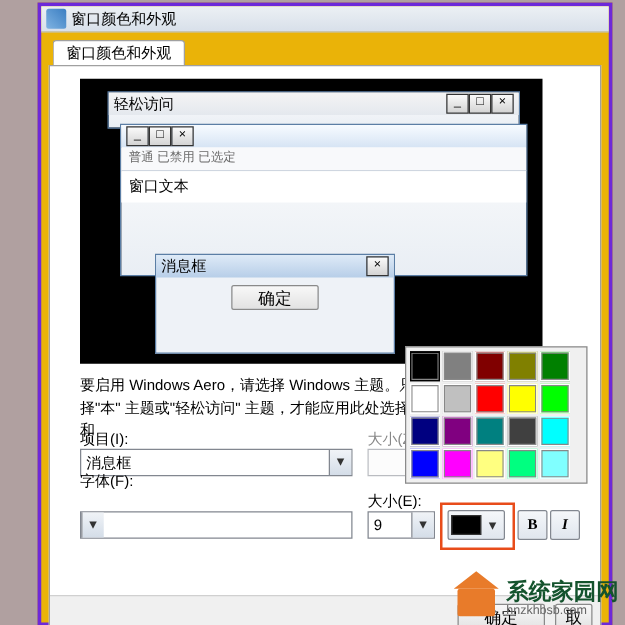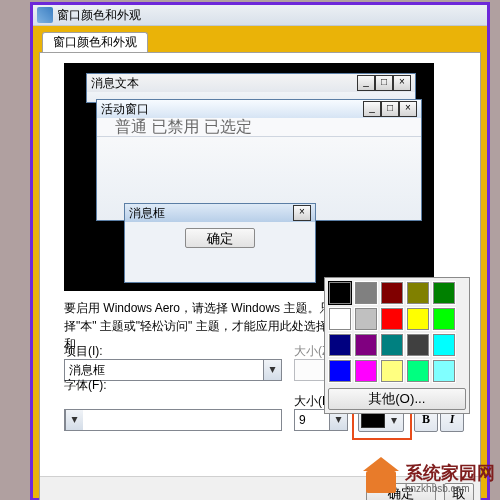--- a/index.html
+++ b/index.html
@@ -11,21 +11,21 @@
   .tabpage{margin:0 6px 6px 6px;border:1px solid #a0a0a0;height:457px;position:relative;background:#fff}
 
   
   .preview-outer{position:absolute;left:24px;top:10px;width:370px;height:228px;background:#000}
   .ghost-win{position:absolute;background:linear-gradient(#fdfdfd,#e9eef4);border:1px solid #5b7ea5}
   .win-title{height:18px;background:linear-gradient(#f7fbff,#d6e4f4);display:flex;align-items:center;padding:0 4px}
   .win-title.inactive{background:linear-gradient(#f4f4f4,#e4e8ee)}
   .win-title span{flex:1}
   .sysbox{display:flex;gap:0}
   .sysbtn{width:16px;height:14px;border:1px solid #333;background:linear-gradient(#fafafa,#d4d4d4);font:10px/12px sans-serif;text-align:center;cursor:default}
-  .menu-bar{height:18px;padding:0 18px;line-height:18px;background:#f8f9fb;border-bottom:1px solid #cfd6e0;color:#6a6a6a;font-size:16px}
+  .menu-bar{height:18px;padding:0 6px;line-height:18px;background:#f8f9fb;border-bottom:1px solid #cfd6e0;color:#6a6a6a;font-size:10px}
   .win-body{padding:4px 6px;background:#fff}
 
   .msg-box{position:absolute;background:#eef2f7;border:1px solid #5b7ea5}
   .msg-title{height:18px;background:linear-gradient(#deeaf7,#b7cee8);display:flex;align-items:center;padding:0 4px}
   .msg-close{width:16px;height:14px;border:1px solid #333;background:linear-gradient(#fafafa,#d4d4d4);font:10px/12px sans-serif;text-align:center}
   .msg-ok{display:block;margin:6px auto 6px auto;width:70px;height:20px;border:1px solid #8a8a8a;background:linear-gradient(#f8f8f8,#e2e2e2);border-radius:2px}
 
   .hint{position:absolute;left:24px;top:246px;width:300px;line-height:18px}
 
   .lbl{position:absolute}
@@ -54,21 +54,21 @@
   .grid{display:grid;grid-template-columns:repeat(5,24px);grid-auto-rows:24px;gap:2px}
   .cw{border:1px solid #fff;box-shadow:0 0 0 1px #888 inset}
   .cw.sel{border:1px solid #000}
   .other{margin-top:5px;width:100%;height:22px;border:1px solid #8a8a8a;background:linear-gradient(#f8f8f8,#e2e2e2);border-radius:2px}
 
   
   .wm{position:absolute;right:5px;bottom:5px;display:flex;align-items:center;gap:6px}
   .wm .house{width:36px;height:36px;position:relative}
   .wm .house:before{content:"";position:absolute;left:3px;top:12px;width:30px;height:22px;background:#e87b2a;border-radius:2px}
   .wm .house:after{content:"";position:absolute;left:0;top:-2px;width:0;height:0;border-left:18px solid transparent;border-right:18px solid transparent;border-bottom:14px solid #e87b2a}
-  .wm .txt1{font:700 18px 'Microsoft YaHei';color:#7f1d1d}
+  .wm .txt1{font:700 18px 'Microsoft YaHei';color:#14532d}
   .wm .txt2{font:10px Arial;color:#666;margin-top:-2px}
 </style>
 </head>
 <body>
 
 <div class="dialog">
   <div class="titlebar">
     <div class="ico"></div>
     <span>窗口颜色和外观</span>
   </div>
@@ -76,39 +76,39 @@
   <div class="tabstrip">
     <div class="tab">窗口颜色和外观</div>
   </div>
 
   <div class="tabpage">
 
     <div class="preview-outer">
 
       <div class="ghost-win" style="left:22px;top:10px;width:328px;height:28px">
         <div class="win-title inactive">
-          <span>消息文本</span>
+          <span>轻松访问</span>
           <div class="sysbox">
             <div class="sysbtn">_</div>
             <div class="sysbtn">□</div>
             <div class="sysbtn">×</div>
           </div>
         </div>
       </div>
 
       <div class="ghost-win" style="left:32px;top:36px;width:324px;height:120px">
         <div class="win-title">
-          <span>活动窗口</span>
           <div class="sysbox">
             <div class="sysbtn">_</div>
             <div class="sysbtn">□</div>
             <div class="sysbtn">×</div>
           </div>
         </div>
         <div class="menu-bar">普通   已禁用   已选定</div>
+        <div class="win-body">窗口文本</div>
       </div>
 
       <div class="msg-box" style="left:60px;top:140px;width:190px;height:78px">
         <div class="msg-title">
           <span style="flex:1">消息框</span>
           <div class="msg-close">×</div>
         </div>
         <button class="msg-ok">确定</button>
       </div>
     </div>
@@ -174,21 +174,20 @@
       <div class="cw" style="background: rgb(128, 0, 128);"></div>
       <div class="cw" style="background: rgb(0, 128, 128);"></div>
       <div class="cw" style="background: rgb(64, 64, 64);"></div>
       <div class="cw" style="background: rgb(0, 255, 255);"></div>
       <div class="cw" style="background: rgb(0, 0, 255);"></div>
       <div class="cw" style="background: rgb(255, 0, 255);"></div>
       <div class="cw" style="background: rgb(255, 255, 128);"></div>
       <div class="cw" style="background: rgb(0, 255, 128);"></div>
       <div class="cw" style="background: rgb(128, 255, 255);"></div>
     </div>
-  <button class="other">其他(O)...</button>
 </div>
 
 <div class="wm">
   <div class="house"></div>
   <div>
     <div class="txt1">系统家园网</div>
     <div class="txt2">hnzkhbsb.com</div>
   </div>
 </div>
 

